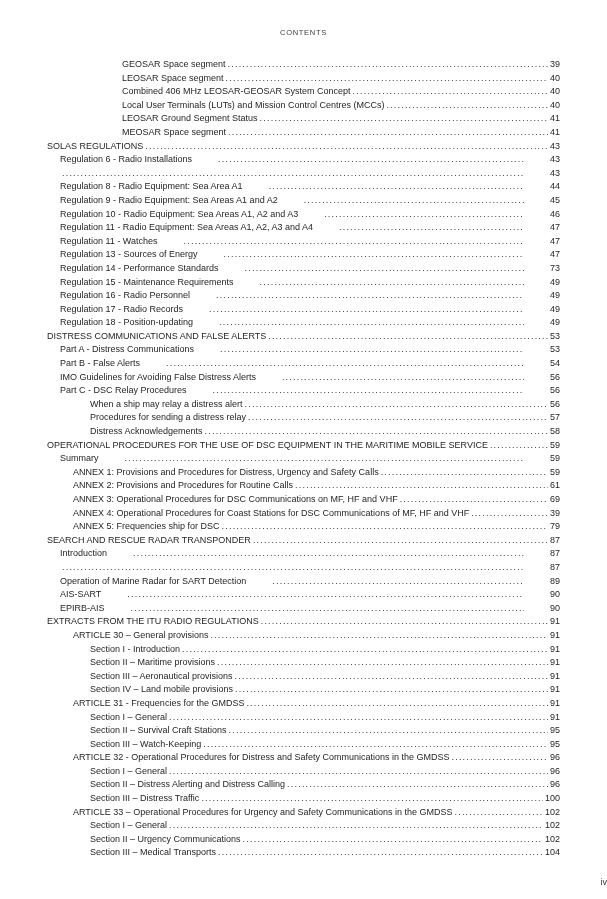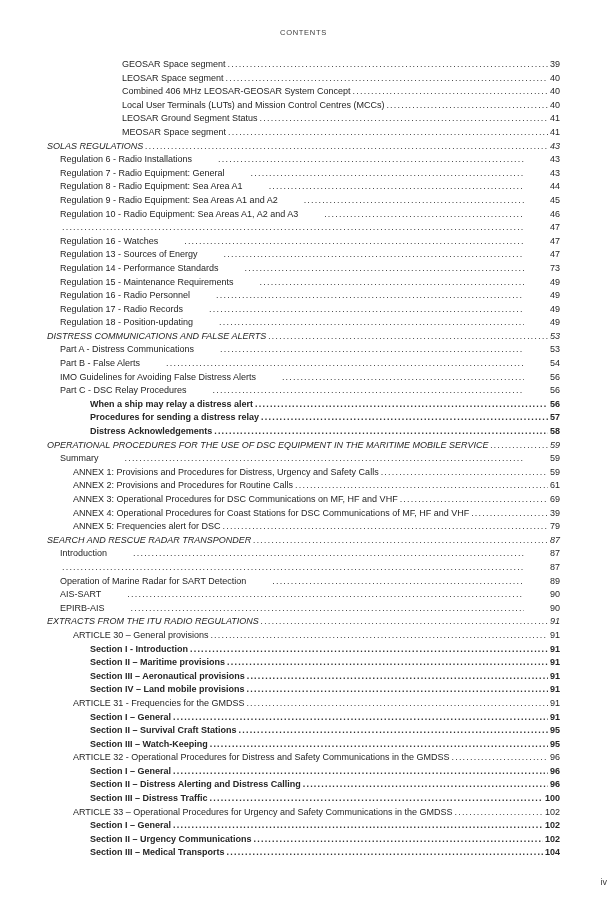--- a/index.html
+++ b/index.html
@@ -22,24 +22,24 @@
   .toc {
     margin:21px 47px 0 47px;
   }
   .toc-row {
     display:flex;
     align-items:flex-end;
     line-height:13.6px;
     font-size:9px;
     color:#252525;
   }
-  .lvl-0 { padding-left:0;font-style:italic; }
+  .lvl-0 { padding-left:0; }
   .lvl-1 { padding-left:13px;gap:24px; }
   .lvl-2 { padding-left:26px; }
-  .lvl-3 { padding-left:43px;font-weight:bold; }
+  .lvl-3 { padding-left:43px; }
   .lvl-4 { padding-left:75px; }
   .toc-label { white-space:nowrap; }
   .toc-dots {
     flex:1 1 auto;
     overflow:hidden;
     white-space:nowrap;
     margin:0 2px;
     letter-spacing:1.2px;
     color:#2e2e2e;
   }
@@ -136,45 +136,45 @@
         <span class="toc-label">SOLAS REGULATIONS</span>
         <span class="toc-dots">............................................................................................................................................................................................................................................................................................................</span>
         <span class="toc-page">43</span>
       </div>
       <div class="toc-row lvl-1">
         <span class="toc-label">Regulation 6 - Radio Installations</span>
         <span class="toc-dots">............................................................................................................................................................................................................................................................................................................</span>
         <span class="toc-page">43</span>
       </div>
       <div class="toc-row lvl-1">
-        <span class="toc-label">Regulation 7 - Radio Equipment: General</span>
         <span class="toc-dots">............................................................................................................................................................................................................................................................................................................</span>
         <span class="toc-page">43</span>
       </div>
       <div class="toc-row lvl-1">
         <span class="toc-label">Regulation 8 - Radio Equipment: Sea Area A1</span>
         <span class="toc-dots">............................................................................................................................................................................................................................................................................................................</span>
         <span class="toc-page">44</span>
       </div>
       <div class="toc-row lvl-1">
         <span class="toc-label">Regulation 9 - Radio Equipment: Sea Areas A1 and A2</span>
         <span class="toc-dots">............................................................................................................................................................................................................................................................................................................</span>
         <span class="toc-page">45</span>
       </div>
       <div class="toc-row lvl-1">
         <span class="toc-label">Regulation 10 - Radio Equipment: Sea Areas A1, A2 and A3</span>
         <span class="toc-dots">............................................................................................................................................................................................................................................................................................................</span>
         <span class="toc-page">46</span>
       </div>
       <div class="toc-row lvl-1">
+        <span class="toc-label">Regulation 11 - Radio Equipment: Sea Areas A1, A2, A3 and A4</span>
         <span class="toc-dots">............................................................................................................................................................................................................................................................................................................</span>
         <span class="toc-page">47</span>
       </div>
       <div class="toc-row lvl-1">
-        <span class="toc-label">Regulation 16 - Watches</span>
+        <span class="toc-label">Regulation 11 - Watches</span>
         <span class="toc-dots">............................................................................................................................................................................................................................................................................................................</span>
         <span class="toc-page">47</span>
       </div>
       <div class="toc-row lvl-1">
         <span class="toc-label">Regulation 13 - Sources of Energy</span>
         <span class="toc-dots">............................................................................................................................................................................................................................................................................................................</span>
         <span class="toc-page">47</span>
       </div>
       <div class="toc-row lvl-1">
         <span class="toc-label">Regulation 14 - Performance Standards</span>
@@ -265,21 +265,21 @@
         <span class="toc-label">ANNEX 3: Operational Procedures for DSC Communications on MF, HF and VHF</span>
         <span class="toc-dots">............................................................................................................................................................................................................................................................................................................</span>
         <span class="toc-page">69</span>
       </div>
       <div class="toc-row lvl-2">
         <span class="toc-label">ANNEX 4: Operational Procedures for Coast Stations for DSC Communications of MF, HF and VHF</span>
         <span class="toc-dots">............................................................................................................................................................................................................................................................................................................</span>
         <span class="toc-page">39</span>
       </div>
       <div class="toc-row lvl-2">
-        <span class="toc-label">ANNEX 5: Frequencies alert for DSC</span>
+        <span class="toc-label">ANNEX 5: Frequencies ship for DSC</span>
         <span class="toc-dots">............................................................................................................................................................................................................................................................................................................</span>
         <span class="toc-page">79</span>
       </div>
       <div class="toc-row lvl-0">
         <span class="toc-label">SEARCH AND RESCUE RADAR TRANSPONDER</span>
         <span class="toc-dots">............................................................................................................................................................................................................................................................................................................</span>
         <span class="toc-page">87</span>
       </div>
       <div class="toc-row lvl-1">
         <span class="toc-label">Introduction</span>

